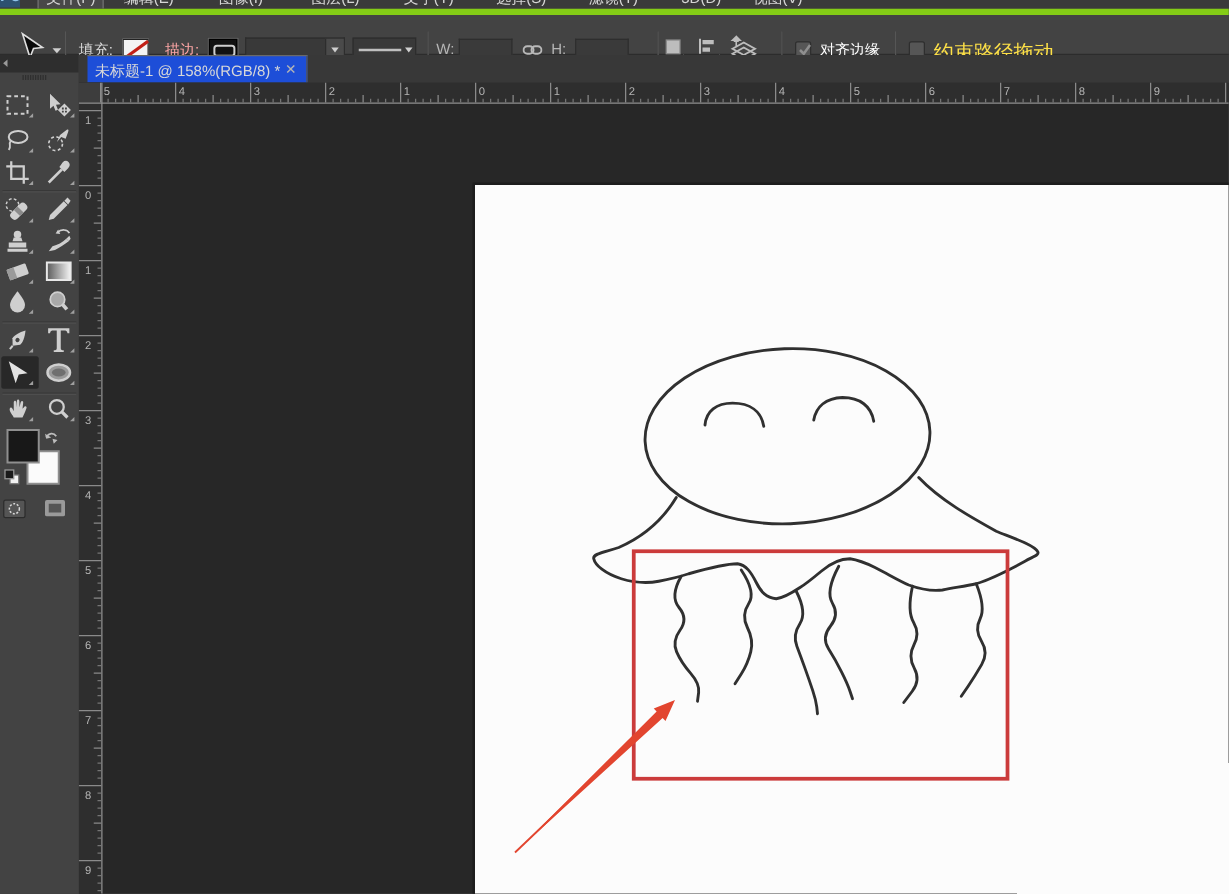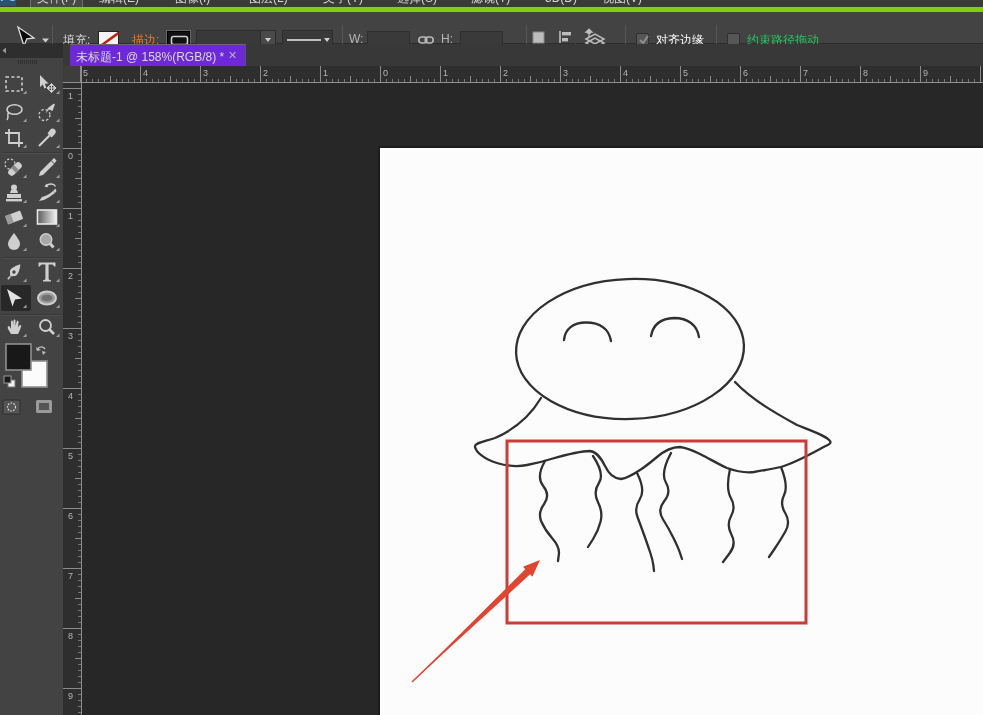--- a/index.html
+++ b/index.html
@@ -22,21 +22,21 @@
       <svg width="38" height="28" viewBox="0 0 38 28" style="position:absolute;left:14px;top:13px">
         <path d="M 4 2 L 10 21 L 12.8 13.8 L 20 13 Z" fill="#0a0a0a" stroke="#dedede" stroke-width="1.3"></path>
         <path d="M 28 13.5 l 7 0 l -3.5 4 Z" fill="#cfcfcf"></path>
       </svg>
       <div style="position:absolute;left:52px;top:13px;width:1px;height:26px;background:#323232;border-right:1px solid #565656"></div>
       <span style="position:absolute;left:63px;top:20px;font-size:12px;color:#dadada">填充:</span>
       <div style="position:absolute;left:98px;top:19px;width:21px;height:15px;background:#f4f4f4;border:1px solid #222"><svg width="21" height="15" viewBox="0 0 21 15">
           <path d="M 1.5 14 L 19.5 1" stroke="#c22017" stroke-width="2.6"></path>
         </svg></div>
       <div style="position:absolute;left:113px;top:32px;width:0;height:0;border-left:5px solid transparent;border-bottom:5px solid #1a1a1a"></div>
-      <span style="position:absolute;left:132px;top:20px;font-size:12px;color:#f97316">描边:</span>
+      <span style="position:absolute;left:132px;top:20px;font-size:12px;color:#fca5a5">描边:</span>
       <div style="position:absolute;left:166px;top:18px;width:25px;height:19px;background:#111;border:1px solid #666;box-shadow:inset 0 0 0 1px #000"><svg width="25" height="19" viewBox="0 0 25 19">
           <rect x="4.5" y="5.5" width="16" height="8" rx="2" fill="none" stroke="#cfcfcf" stroke-width="1.6"></rect>
         </svg></div>
       <div style="position:absolute;left:196px;top:18px;width:80px;height:19px;background:#393939;border:1px solid #2d2d2d;border-bottom-color:#4f4f4f">
         <div style="position:absolute;right:0;top:0;width:15px;height:17px;background:#4a4a4a;border-left:1px solid #2d2d2d">
           <div style="position:absolute;left:4px;top:7px;width:0;height:0;border-left:3.5px solid transparent;border-right:3.5px solid transparent;border-top:4px solid #cfcfcf"></div>
         </div>
       </div>
       <div style="position:absolute;left:282px;top:18px;width:51px;height:19px;background:#393939;border:1px solid #2d2d2d">
         <div style="position:absolute;left:4px;top:8px;width:34px;height:2px;background:#bfbfbf"></div>
@@ -72,24 +72,24 @@
       </svg>
       <div style="position:absolute;left:625px;top:13px;width:1px;height:26px;background:#323232;border-right:1px solid #565656"></div>
       <div style="position:absolute;left:636px;top:21px;width:13px;height:13px;background:#565656;border:1px solid #2e2e2e;border-radius:2px">
         <svg width="12" height="12" viewBox="0 0 12 12" style="position:absolute;left:1px;top:0px">
           <path d="M 2 6 L 5 9 L 10 2" fill="none" stroke="#8f8f8f" stroke-width="2"></path>
         </svg>
       </div>
       <span style="position:absolute;left:656px;top:20px;font-size:12px;color:#ffffff">对齐边缘</span>
       <div style="position:absolute;left:716px;top:13px;width:1px;height:26px;background:#323232;border-right:1px solid #565656"></div>
       <div style="position:absolute;left:727px;top:21px;width:13px;height:13px;background:#565656;border:1px solid #2e2e2e;border-radius:2px"></div>
-      <span style="position:absolute;left:747px;top:20px;font-size:12px;color:#22c55e">约束路径拖动</span>
+      <span style="position:absolute;left:747px;top:20px;font-size:16px;color:#fde047">约束路径拖动</span>
     </div>
 <div id="tabrow" style="position:absolute;left:0;top:44px;width:983px;height:22px;background:#383838">
-      <div style="position:absolute;left:70px;top:0;width:176px;height:22px;background:#6d28d9;border-top:1px solid #6a6a6a;border-right:1px solid #555">
+      <div style="position:absolute;left:70px;top:0;width:176px;height:22px;background:#1d4ed8;border-top:1px solid #6a6a6a;border-right:1px solid #555">
         <span style="position:absolute;left:6px;top:4px;font-size:12px;color:#d8d8d8">未标题-1 @ 158%(RGB/8) *</span>
         <span style="position:absolute;left:158px;top:4px;font-size:11px;color:#b5b5b5">✕</span>
       </div>
     </div>
 <svg width="920" height="649" viewBox="0 0 920 649" style="position:absolute;left:63px;top:66px">
       <rect x="0" y="0" width="920" height="649" fill="#272727"></rect>
       <rect x="0" y="0" width="920" height="16" fill="#2e2e2e"></rect>
       <rect x="0" y="0" width="18" height="649" fill="#2e2e2e"></rect>
       <rect x="0" y="0" width="18" height="16" fill="#3d3d3d"></rect>
       <line x1="0" y1="16.5" x2="920" y2="16.5" stroke="#909090" stroke-width="1"></line>

